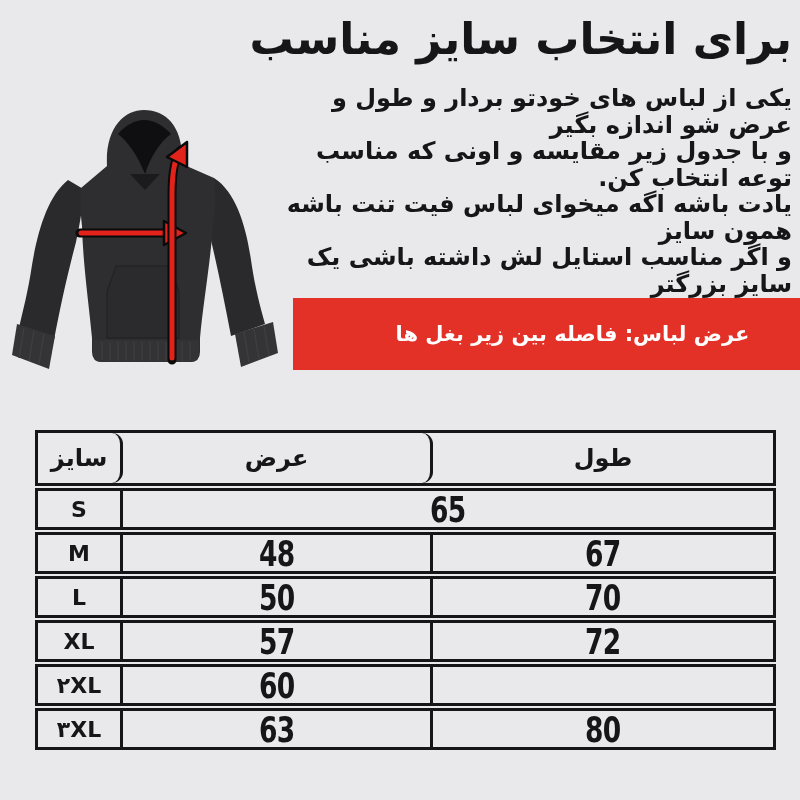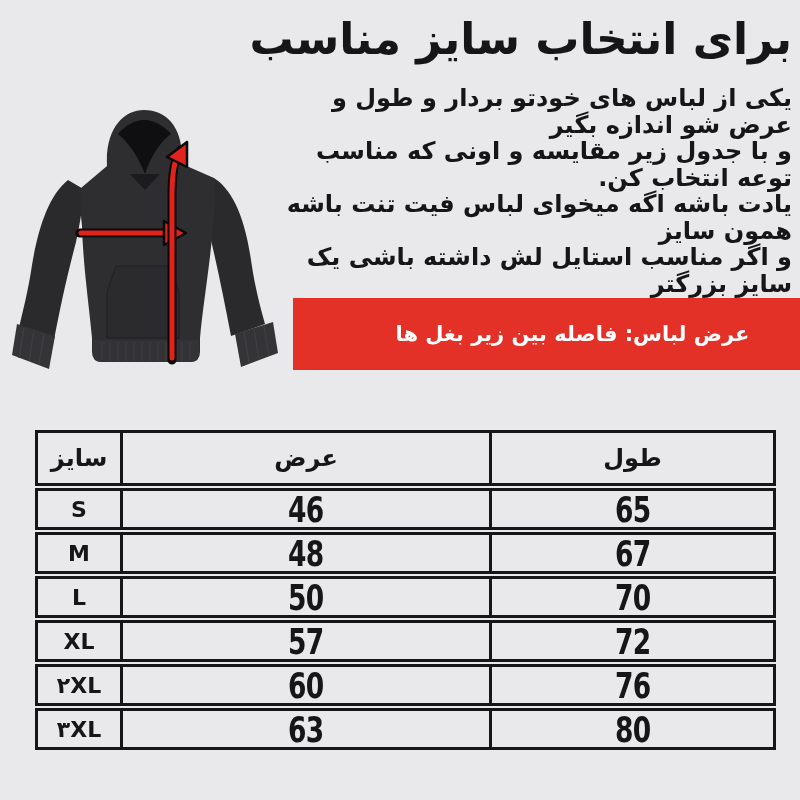--- a/index.html
+++ b/index.html
@@ -58,23 +58,23 @@
     margin-top:2px;
     background:transparent;
   }
   .trow.thead{height:56px;margin-top:0;}
   .cell{
     display:flex;align-items:center;justify-content:center;
     box-sizing:border-box;
     overflow:hidden;
   }
   .c-size{width:85px;border-right:3px solid var(--ink,#161618);}
-  .c-width{width:369px;border-right:3px solid var(--ink,#161618);}
+  .c-width{width:310px;border-right:3px solid var(--ink,#161618);}
   .c-length{flex:1;}
-  .th{font-weight:bold;font-size:24px;direction:rtl;}
+  .th{font-weight:bold;font-size:24px;direction:rtl;border-radius:11px;}
   .size-label{font-weight:bold;font-size:22px;direction:ltr;letter-spacing:0;}
   .num{
     display:inline-block;
     font-weight:bold;font-size:34px;
     transform:scale(0.78,1.06);
     letter-spacing:-1px;
   }
 </style>
 </head>
 <body>
@@ -156,23 +156,20 @@
     <div class="trow thead">
       <div class="cell c-size th">سایز</div>
       <div class="cell c-width th">عرض</div>
       <div class="cell c-length th">طول</div>
     </div>
 
     <div class="trow">
       <div class="cell c-size">
           <span class="size-label">S</span>
         </div>
-      <div class="cell c-width">
-          <span class="num">46</span>
-        </div>
       <div class="cell c-length">
           <span class="num">65</span>
         </div>
     </div>
 
     <div class="trow">
       <div class="cell c-size">
           <span class="size-label">M</span>
         </div>
       <div class="cell c-width">
@@ -207,23 +204,20 @@
         </div>
     </div>
 
     <div class="trow">
       <div class="cell c-size">
           <span class="size-label">۲XL</span>
         </div>
       <div class="cell c-width">
           <span class="num">60</span>
         </div>
-      <div class="cell c-length">
-          <span class="num">76</span>
-        </div>
     </div>
 
     <div class="trow">
       <div class="cell c-size">
           <span class="size-label">۳XL</span>
         </div>
       <div class="cell c-width">
           <span class="num">63</span>
         </div>
       <div class="cell c-length">

